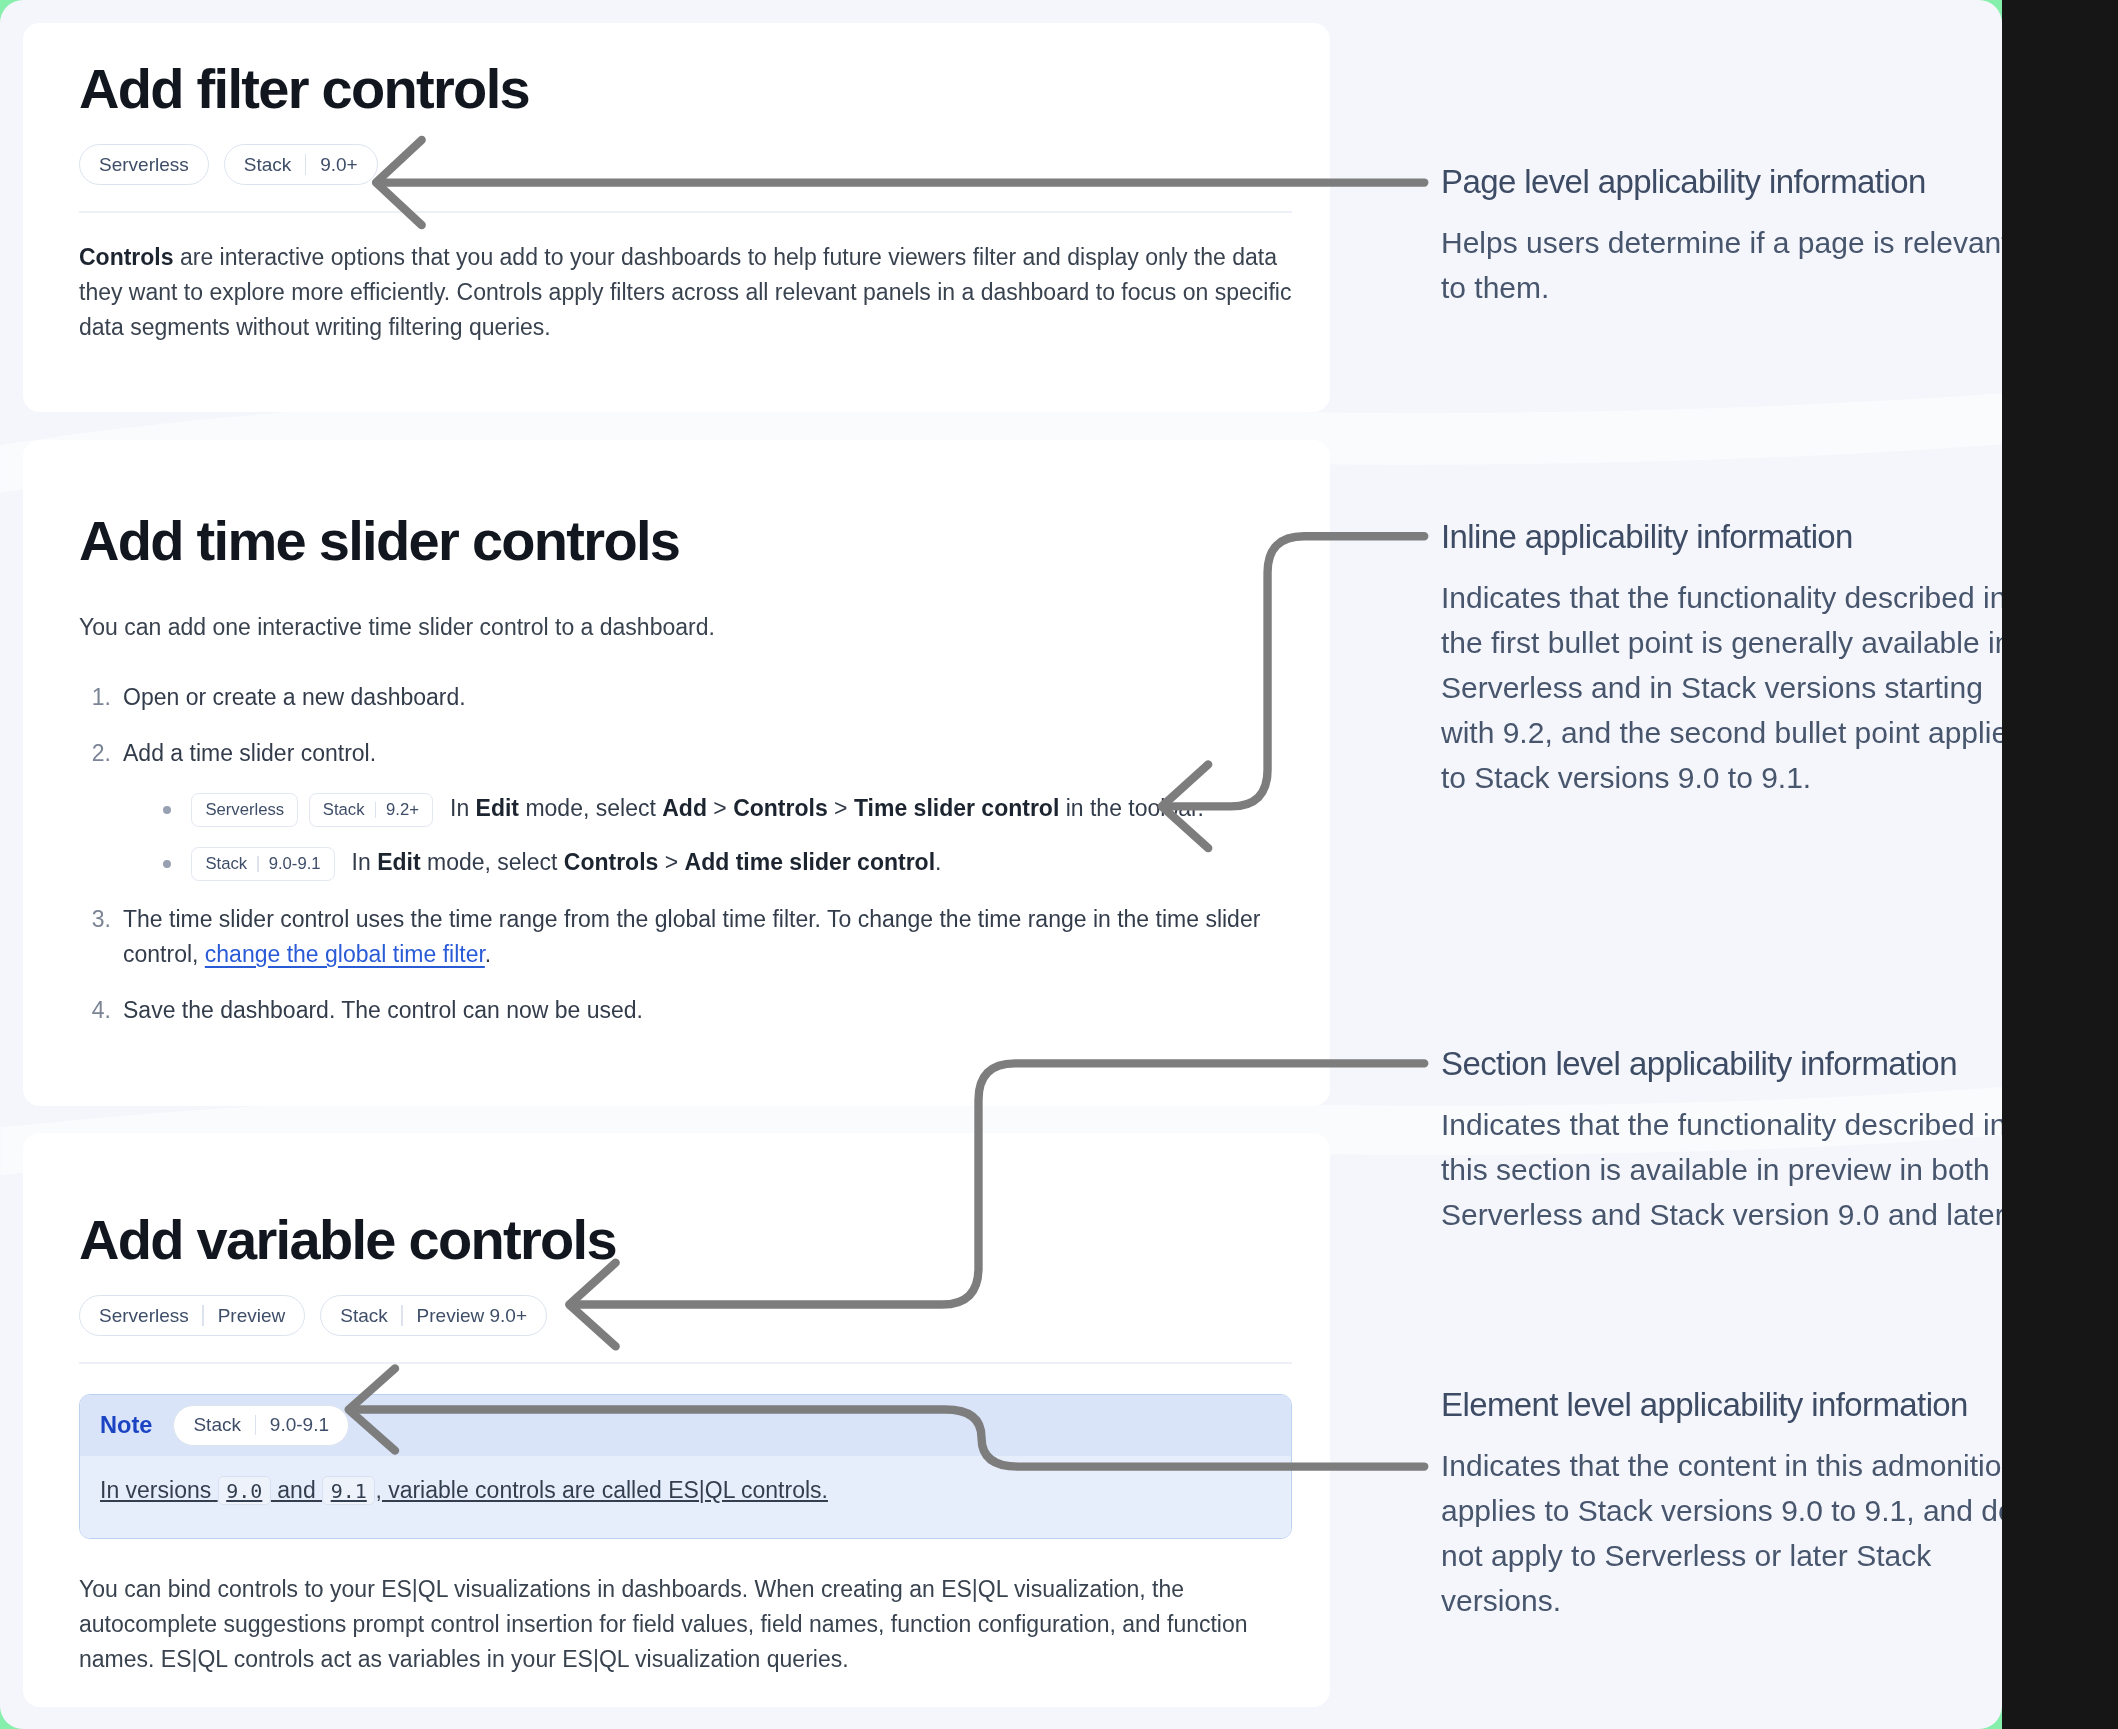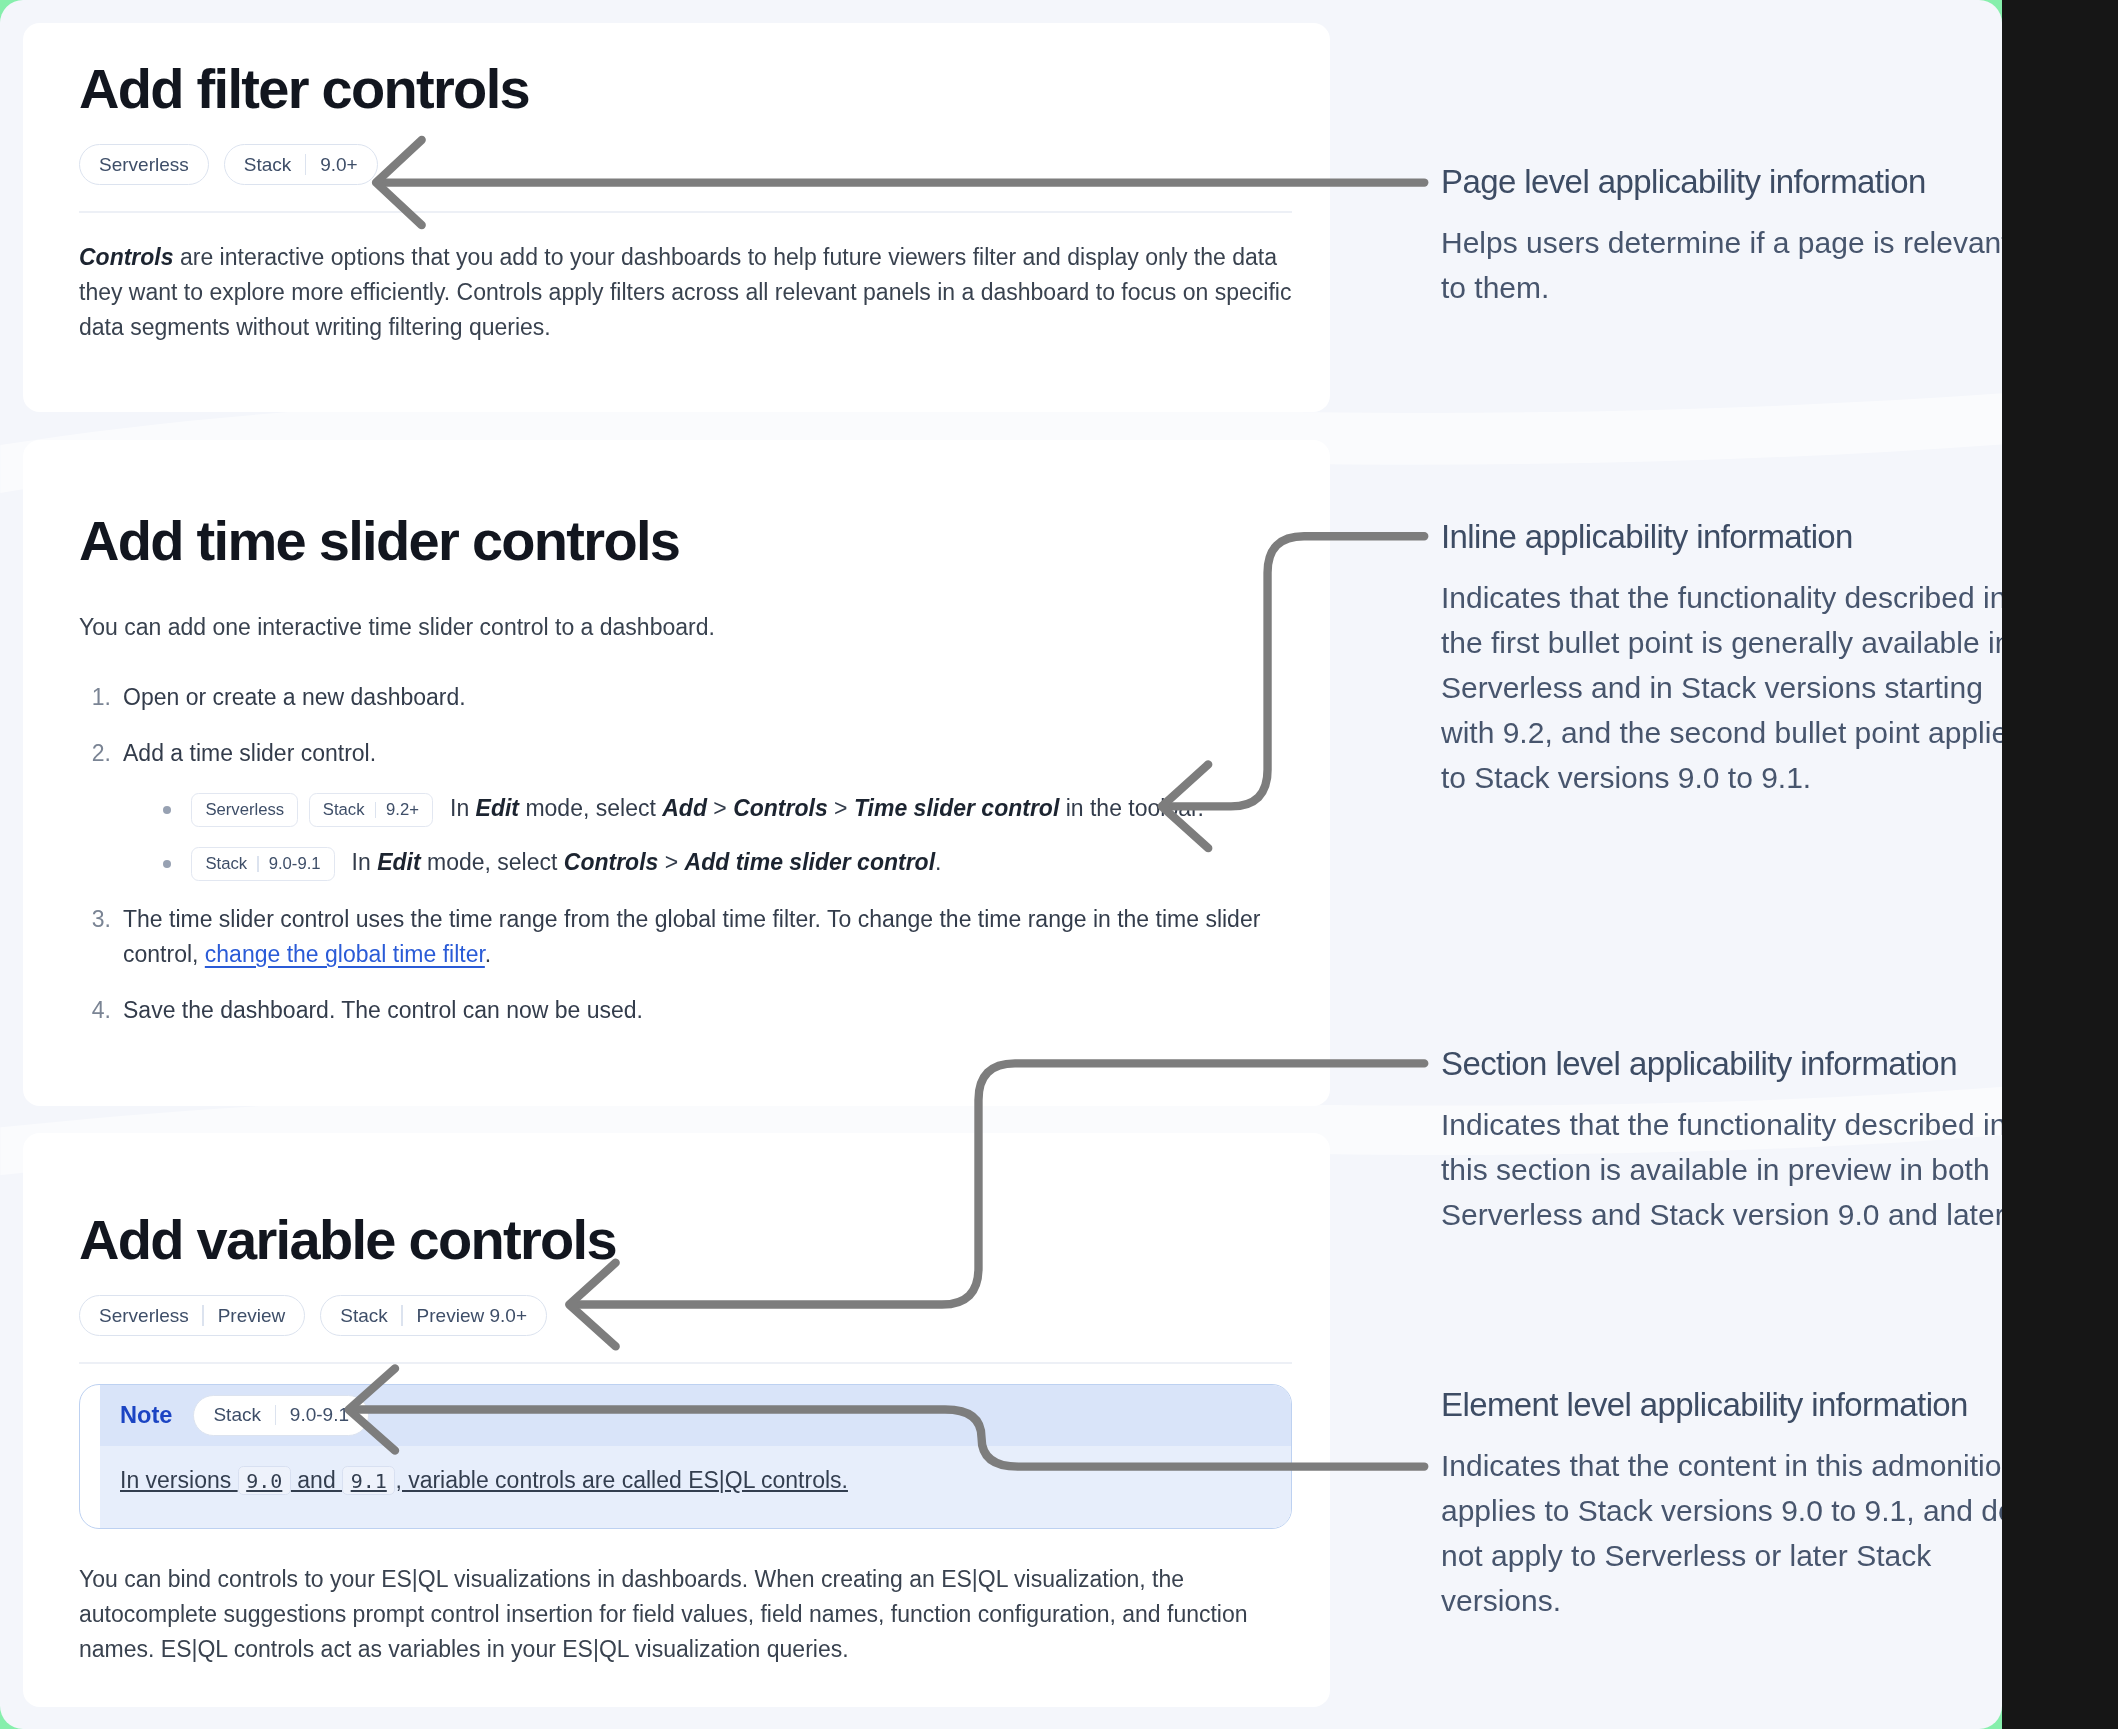--- a/index.html
+++ b/index.html
@@ -23,34 +23,34 @@
   .badge{display:inline-flex;align-items:center;background:#fff;border:1.5px solid #dce3ef;color:#3e4e68;white-space:nowrap;vertical-align:middle;justify-content:flex-end;}
   .badge.pill{height:41px;border-radius:760px;padding:0 19px;font-size:19px;}
   .badge.rect{height:34px;border-radius:7.6px;padding:0 13px;font-size:16.7px;border-color:#e2e7f1;}
   .badge .badge-div{width:1.5px;background:#dce3ef;align-self:center;}
   .badge.pill .badge-div{height:20.5px;margin:0 13.7px;}
   .badge.rect .badge-div{height:16.7px;margin:0 10px;}
 
   .rule{height:1.5px;background:#edf0f6;border:0;margin:26px 0 0;}
 
   .para{margin:27px 0 0;font-size:23px;line-height:35px;color:#39424f;}
-  .b{font-weight:700;color:#1c2430;font-style:italic;}
+  .b{font-weight:700;color:#1c2430;}
   .link{color:#2a5bd7;text-underline-offset:3.8px;text-decoration-thickness:1.5px;cursor:pointer;margin-top:37px;}
 
   .intro{margin-top:38px;}
   .steps{margin-top:35px;}
   .step{display:flex;margin-top:21px;font-size:23px;line-height:35px;color:#333c4b;}
   .step-num{color:#7a8494;flex:none;width:32px;text-align:right;margin-right:12px;}
   .step-body{flex:1;}
   .bullets{margin:20px 0 0 40px;}
   .bullet{margin-top:18px;font-size:23px;line-height:35px;color:#333c4b;}
   .bullet::before{content:"";display:inline-block;width:8.4px;height:8.4px;border-radius:50%;background:#97a1b2;margin-right:20px;vertical-align:middle;}
   .bullet .badge{margin-right:10.6px;}
 
-  .note{border:1.5px solid #bdd1f1;border-radius:20px;overflow:hidden;margin-top:20px;padding-left:20px;}
+  .note{border:1.5px solid #bdd1f1;border-radius:11px;overflow:hidden;margin-top:30px;}
   .note-head{background:#d9e4f9;display:flex;align-items:center;gap:21px;padding:10px 20px;}
   .note-label{color:#1b44c3;font-weight:700;font-size:23.6px;}
   .note-body{background:#e7eefb;padding:20px 20px 32px;font-size:23px;line-height:29px;color:#333e4f;text-decoration:underline;}
   .code{font-family:"DejaVu Sans Mono","Liberation Mono",monospace;font-size:20px;background:#eef2fb;border:1.5px solid #d8e0f1;border-radius:5.3px;padding:1.5px 7.6px;color:#333e4f;}
 
   
   .ann{position:absolute;left:1441px;width:669px;}
   .ann-title{font-size:33px;line-height:41px;font-weight:400;letter-spacing:-0.6px;color:#3d4c64;margin:0;}
   .ann-body{margin-top:18px;font-size:30px;line-height:45px;color:#47556d;white-space:pre-line;}
   .ann1{top:161px;}

